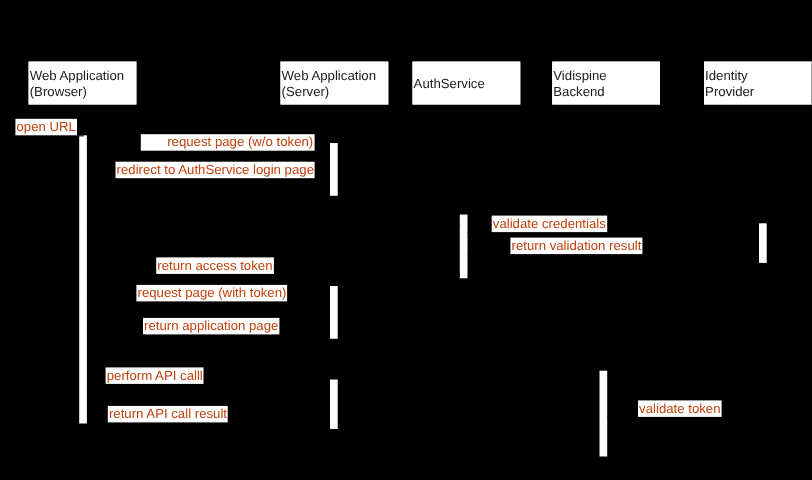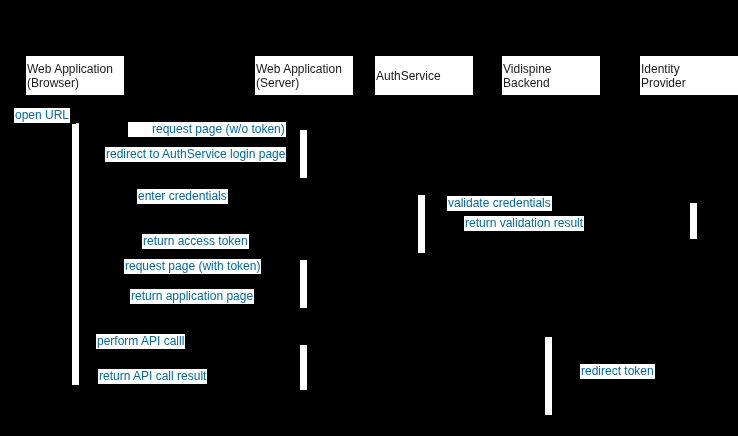--- a/index.html
+++ b/index.html
@@ -36,21 +36,21 @@
     width: 100%;
   }
   .activation {
     position: absolute;
     background: #ffffff;
     box-sizing: border-box;
   }
   .msg-label {
     position: absolute;
     background: #ffffff;
-    color: #0369a1;
+    color: #c2410c;
     font-size: 12px;
     line-height: 15px;
     white-space: nowrap;
     padding: 0px 1px;
     box-sizing: border-box;
   }
   .msg-arrow {
     position: absolute;
     height: 1px;
     background: #000000;
@@ -90,22 +90,21 @@
     <div class="msg-arrow" style="left: 425px; top: 231px; width: 265px;"></div>
     <div class="msg-arrow" style="left: 79px; top: 249px; width: 339px;"></div>
     <div class="msg-arrow" style="left: 79px; top: 274px; width: 221px;"></div>
     <div class="msg-arrow" style="left: 79px; top: 304px; width: 221px;"></div>
     <div class="msg-arrow" style="left: 79px; top: 349px; width: 221px;"></div>
     <div class="msg-arrow" style="left: 552px; top: 379px; width: 138px;"></div>
     <div class="msg-arrow" style="left: 79px; top: 384px; width: 221px;"></div>
     <div class="msg-label" style="left: 14px; top: 108px;">open URL</div>
     <div class="msg-label" style="left: 128px; top: 122px; padding-left: 24px;">request page (w/o token)</div>
     <div class="msg-label" style="left: 105px; top: 147px;">redirect to AuthService login page</div>
-    <div class="msg-label" style="left: 137px; top: 189px;">enter credentials</div>
     <div class="msg-label" style="left: 447px; top: 196px;">validate credentials</div>
     <div class="msg-label" style="left: 444px; top: 216px; margin-left: 20px;">return validation result</div>
     <div class="msg-label" style="left: 142px; top: 234px;">return access token</div>
     <div class="msg-label" style="left: 124px; top: 259px;">request page (with token)</div>
     <div class="msg-label" style="left: 130px; top: 289px;">return application page</div>
     <div class="msg-label" style="left: 96px; top: 334px;">perform API calll</div>
-    <div class="msg-label" style="left: 580px; top: 364px;">redirect token</div>
+    <div class="msg-label" style="left: 580px; top: 364px;">validate token</div>
     <div class="msg-label" style="left: 98px; top: 369px;">return API call result</div>
   </div>
 
 </body></html>

